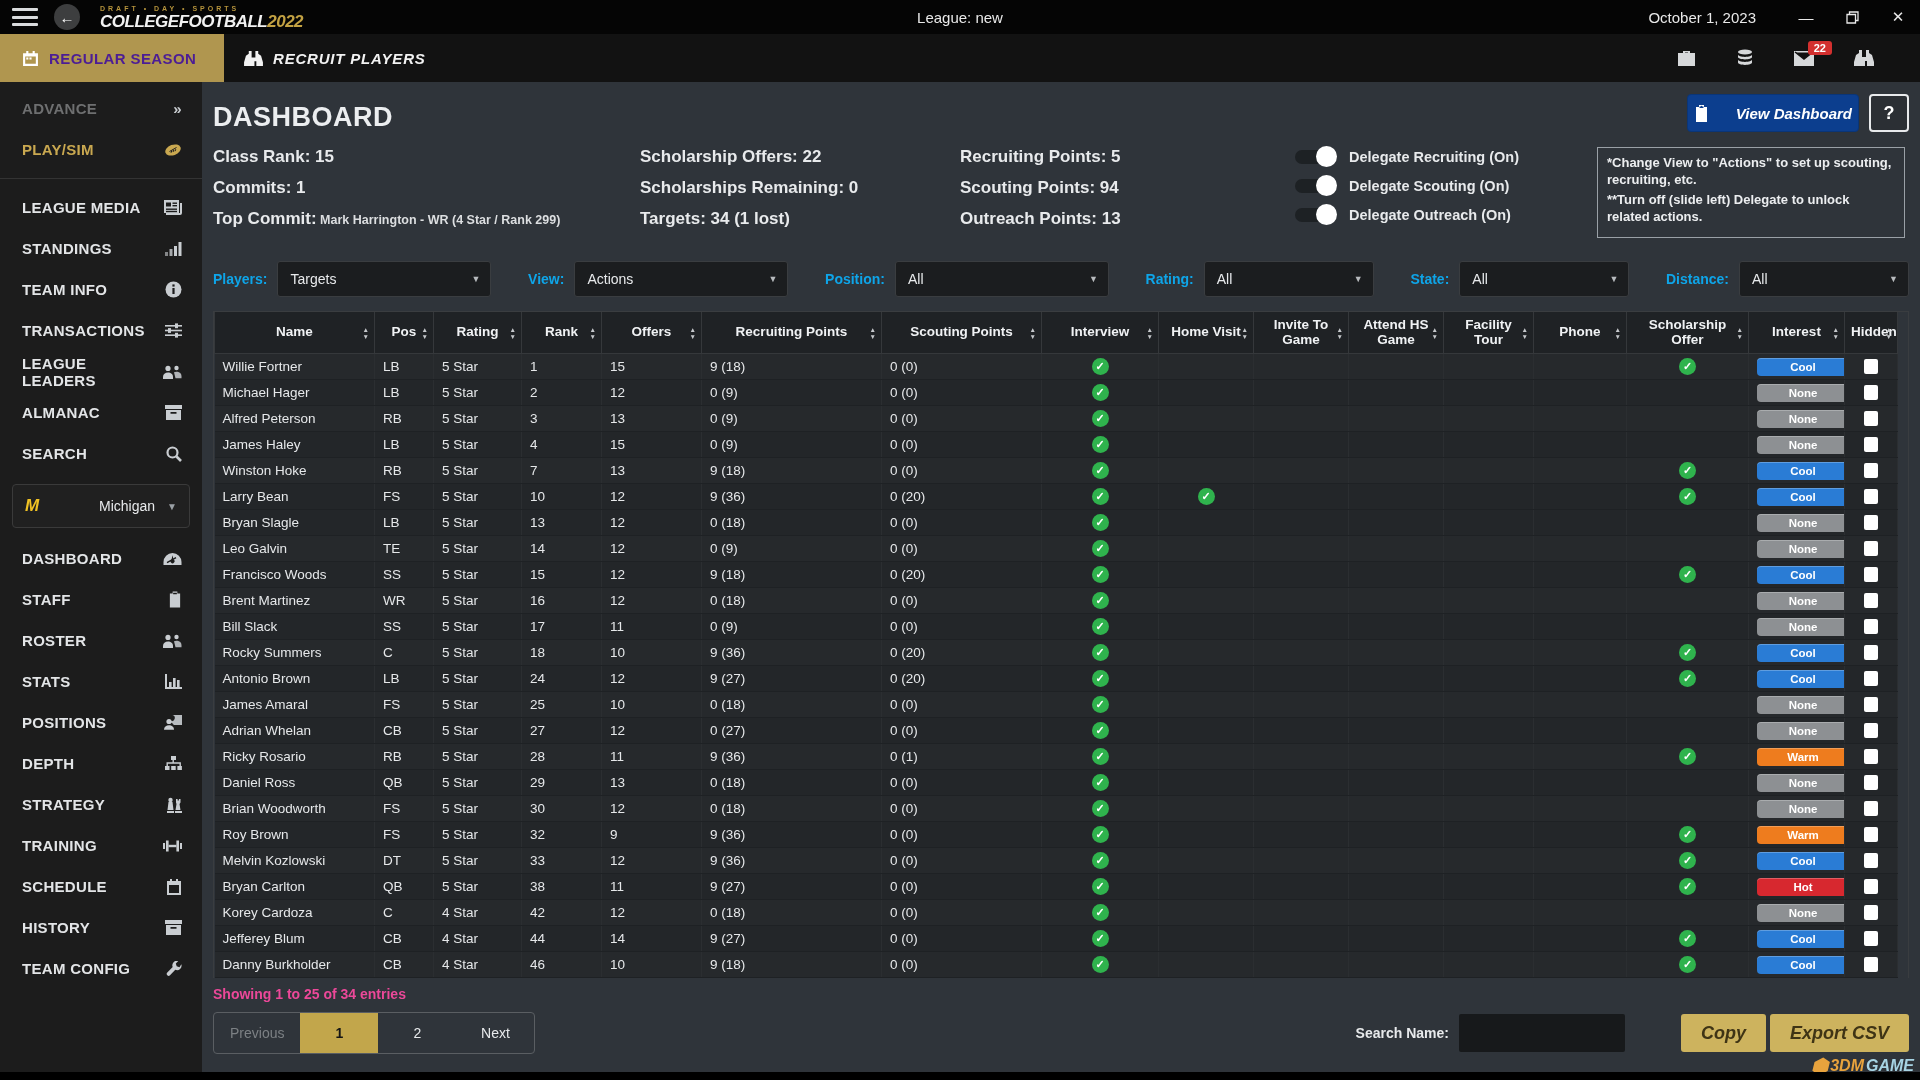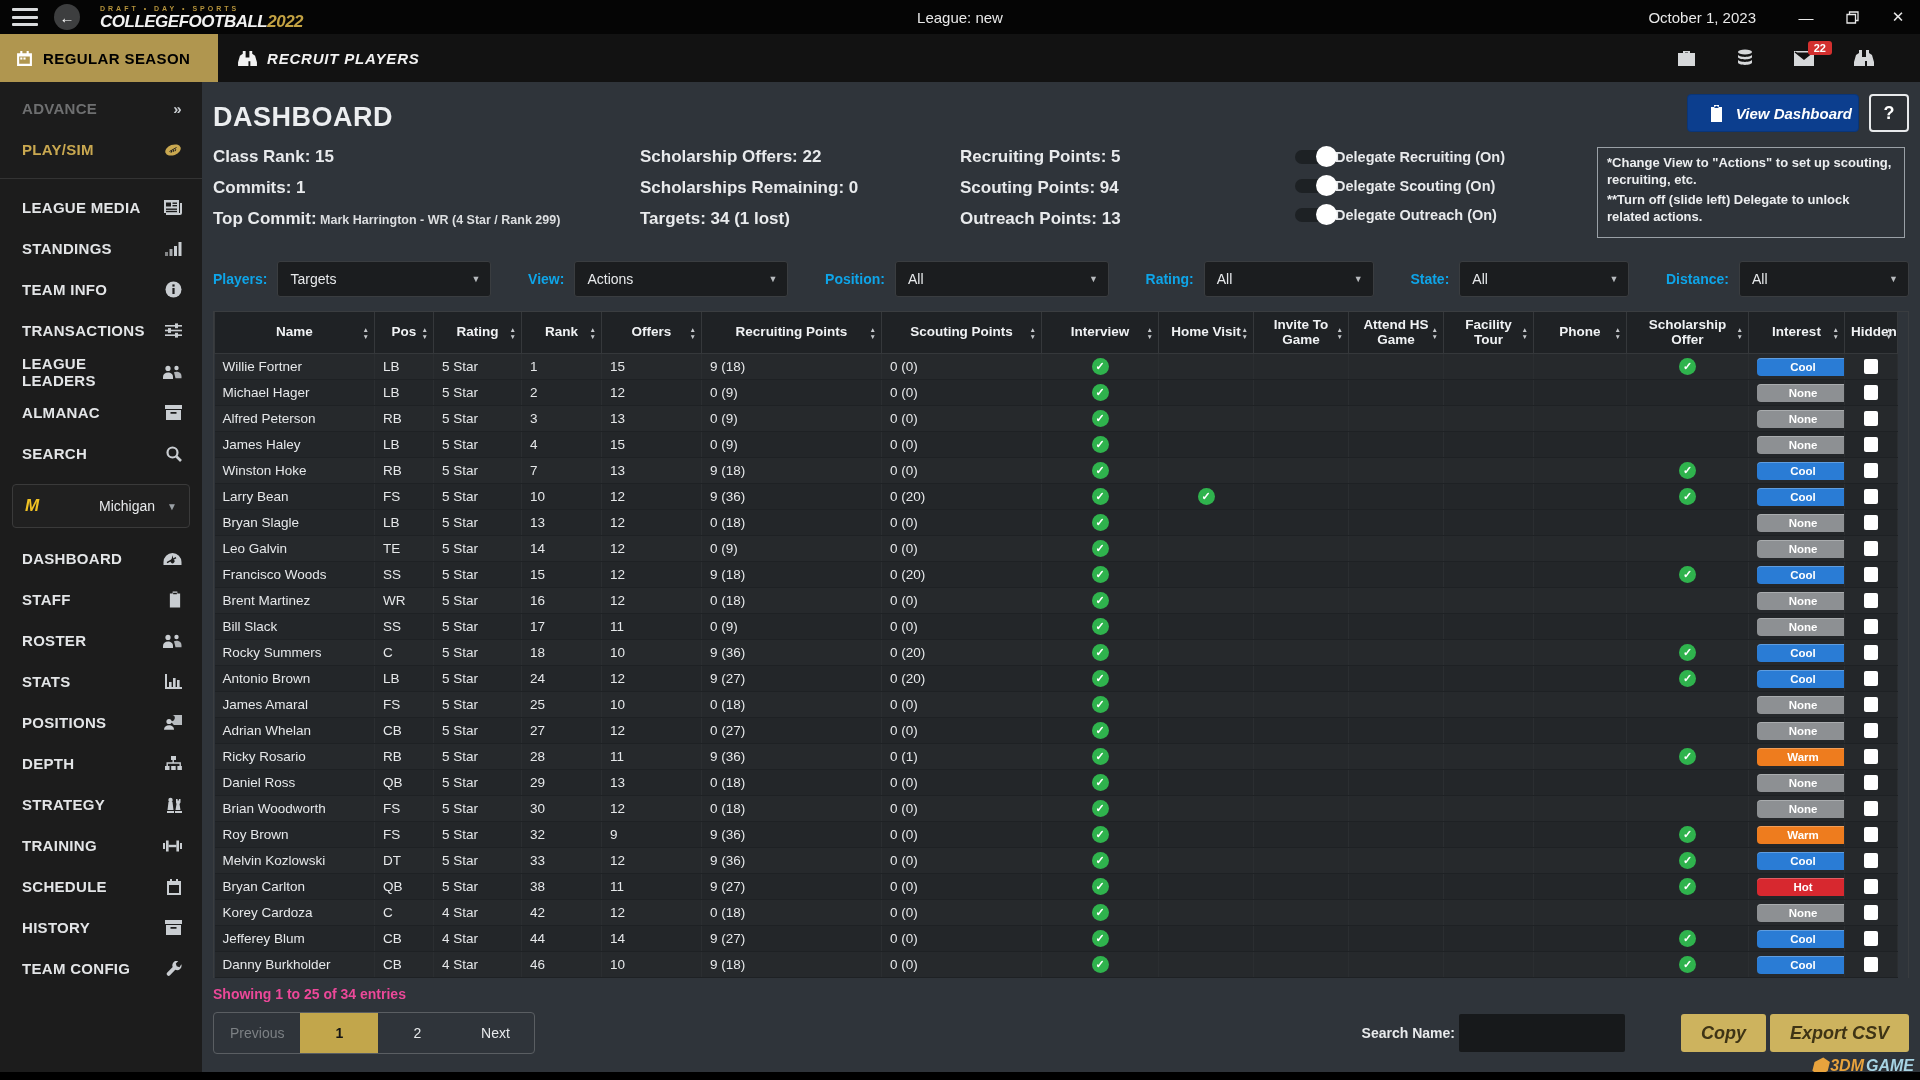--- a/index.html
+++ b/index.html
@@ -14,21 +14,21 @@
   .brand{line-height:1;}
   .brand-top{font-size:7px;letter-spacing:3px;color:#b5933c;font-weight:bold;margin-bottom:1px;}
   .brand-main{font-size:17px;font-weight:bold;font-style:italic;color:#f2f2f2;letter-spacing:-.5px;}
   .brand-year{color:#c3a243;}
   .win-title{position:absolute;left:0;right:0;text-align:center;font-size:15px;color:#e9e9e9;pointer-events:none;}
   .top-right{margin-left:auto;display:flex;align-items:center;gap:26px;}
   .win-date{font-size:15px;color:#e9e9e9;margin-right:14px;}
   .winbtn{color:#e9e9e9;display:flex;align-items:center;justify-content:center;width:20px;height:20px;font-size:15px;}
   
   .navbar{height:48px;background:#121212;display:flex;align-items:stretch;}
-  .season-tab{width:202px;background:#b0964f;display:flex;align-items:center;gap:10px;padding-left:16px;color:#000000;font-weight:bold;font-size:15px;letter-spacing:.4px;}
+  .season-tab{width:202px;background:#b0964f;display:flex;align-items:center;gap:10px;padding-left:22px;color:#4c1d95;font-weight:bold;font-size:15px;letter-spacing:.4px;}
   .page-tab{display:flex;align-items:center;gap:10px;padding-left:20px;color:#f2f2f2;font-weight:bold;font-size:15px;letter-spacing:.8px;font-style:italic;}
   .nav-icons{margin-left:auto;display:flex;align-items:center;gap:40px;padding-right:46px;}
   .nav-ic{position:relative;color:#d6d8da;}
   .mail-badge{position:absolute;top:-10px;right:-18px;background:#d3302f;color:#fff;font-size:11px;font-weight:bold;border-radius:3px;padding:1px 6px;}
   
   .shell{display:flex;height:1038px;}
   .sidebar{width:202px;background:#1c1c1c;flex:none;padding-top:6px;}
   .side-item{height:41px;display:flex;align-items:center;justify-content:space-between;padding:0 20px 0 22px;font-size:15px;font-weight:bold;letter-spacing:.3px;color:#e3e5e7;cursor:pointer;}
   .side-item .ic{color:#c9cdd1;}
   .side-item.muted{color:#6e6f70;}
@@ -37,30 +37,30 @@
   .side-div{border-top:1px solid #333;margin:8px 0;}
   .team-box{margin:10px 12px;border:1px solid #3a3a3a;border-radius:4px;height:42px;display:flex;align-items:center;gap:12px;padding:0 12px;cursor:pointer;background:#202020;}
   .team-logo{color:#f0c224;font-weight:bold;font-size:17px;font-style:italic;letter-spacing:-1px;}
   .team-name{font-size:14px;color:#e8eaec;flex:1;text-align:right;}
   .team-caret{color:#9aa0a5;font-size:10px;}
   
   .main{flex:1;background:#2f343a;padding:12px 11px 0 11px;position:relative;}
   .head-row{display:flex;align-items:flex-start;}
   .page-title{font-size:27px;font-weight:bold;letter-spacing:.5px;color:#eceef0;margin-top:8px;}
   .head-btns{margin-left:auto;display:flex;gap:10px;align-items:flex-start;}
-  .btn-viewdash{background:#0c3e8e;border:1px solid #0a3577;color:#fff;border-radius:4px;height:38px;min-width:172px;display:flex;align-items:center;justify-content:flex-end;gap:12px;font-size:15px;font-weight:bold;font-style:italic;cursor:pointer;}
+  .btn-viewdash{background:#0c3e8e;border:1px solid #0a3577;color:#fff;border-radius:4px;height:38px;min-width:172px;display:flex;align-items:center;justify-content:space-between;gap:12px;font-size:15px;font-weight:bold;font-style:italic;cursor:pointer;}
   .btn-help{width:40px;height:38px;border:2px solid #e8eaec;border-radius:4px;background:#2b2f34;color:#fff;font-size:18px;font-weight:bold;display:flex;align-items:center;justify-content:center;cursor:pointer;}
   
   .stats-band{display:flex;margin-top:14px;position:relative;min-height:96px;}
   .stat-col{display:flex;flex-direction:column;gap:11px;}
   .stat-col.c1{width:427px;} .stat-col.c2{width:320px;} .stat-col.c3{width:335px;}
   .stat-line{font-size:17px;font-weight:bold;color:#e8eaec;white-space:nowrap;}
   .stat-sub{font-size:12.5px;font-weight:bold;color:#dcdee0;}
   .toggle-col{width:300px;display:flex;flex-direction:column;gap:13px;padding-top:2px;}
-  .tog-row{display:flex;align-items:center;cursor:pointer;}
+  .tog-row{display:flex;align-items:center;gap:14px;cursor:pointer;}
   .tog{position:relative;width:40px;height:14px;background:#1d2124;border-radius:8px;flex:none;}
   .tog .knob{position:absolute;right:-2px;top:-4px;width:21px;height:21px;border-radius:50%;background:#fff;}
   .tog-label{font-size:14.5px;font-weight:bold;color:#e8eaec;white-space:nowrap;}
   .note-box{position:absolute;right:4px;top:0;width:288px;border:1px solid #9aa0a6;padding:7px 9px;font-size:13px;font-weight:bold;line-height:1.28;color:#eceef0;}
   .note-box p{margin:0 0 4px 0;}
   
   .filter-row{display:flex;align-items:center;justify-content:space-between;margin-top:18px;}
   .f-group{display:flex;align-items:center;gap:10px;}
   .f-label{font-size:14px;font-weight:bold;color:#0ea5e9;}
   .f-select{width:146px;height:34px;background:#1b1d1f;border:1px solid #3a3d40;border-radius:3px;display:flex;align-items:center;justify-content:space-between;padding:0 10px 0 12px;font-size:14px;color:#e8eaec;cursor:pointer;}
@@ -78,21 +78,21 @@
   .check{display:inline-flex;width:17px;height:17px;border-radius:50%;background:#2fb34d;color:#fff;font-size:11px;font-weight:bold;align-items:center;justify-content:center;vertical-align:middle;}
   .badge{display:inline-block;width:92px;padding:3px 0;border-radius:4px;font-size:11.5px;font-weight:bold;color:#fff;text-align:center;box-shadow:inset 0 1px 0 rgba(255,255,255,.25);cursor:pointer;}
   .cbx{display:inline-block;width:14px;height:15px;background:#fff;border-radius:2px;cursor:pointer;vertical-align:middle;}
   
   .showing{margin-top:8px;font-size:14px;font-weight:bold;color:#ec4899;}
   .foot-row{display:flex;align-items:center;margin-top:10px;}
   .pager{display:flex;border:1px solid #5a5e62;border-radius:4px;overflow:hidden;}
   .page-btn{min-width:46px;height:40px;display:flex;align-items:center;justify-content:center;padding:0 16px;font-size:14px;color:#e8eaec;cursor:pointer;background:transparent;}
   .page-btn.prev{color:#7c8084;}
   .page-btn.active{background:#c2a64b;color:#141414;font-weight:bold;}
-  .search-wrap{margin-left:auto;display:flex;align-items:center;gap:4px;margin-right:56px;}
+  .search-wrap{margin-left:auto;display:flex;align-items:center;gap:10px;margin-right:56px;}
   .search-label{font-size:14px;font-weight:bold;color:#e8eaec;}
   .search-input{width:150px;height:38px;background:#17191b;border:none;border-radius:2px;color:#e8eaec;font-size:14px;padding:0 8px;}
   .gold-btns{display:flex;gap:4px;}
   .gold-btn{background:#cdb35e;border:none;border-radius:3px;height:38px;padding:9px 20px;font-size:18px;font-weight:bold;font-style:italic;color:#3f3415;cursor:pointer;}
   .watermark{position:absolute;right:6px;bottom:2px;display:flex;align-items:center;gap:2px;font-weight:bold;font-size:16px;font-style:italic;}
   .wm-hex{color:#e8a33d;font-size:20px;}
   .wm-3dm{color:#e8a33d;} .wm-game{color:#a7d4e4;}
   .bottom-strip{position:absolute;left:0;right:0;bottom:0;height:8px;background:#000;}
 </style>
 </head>

